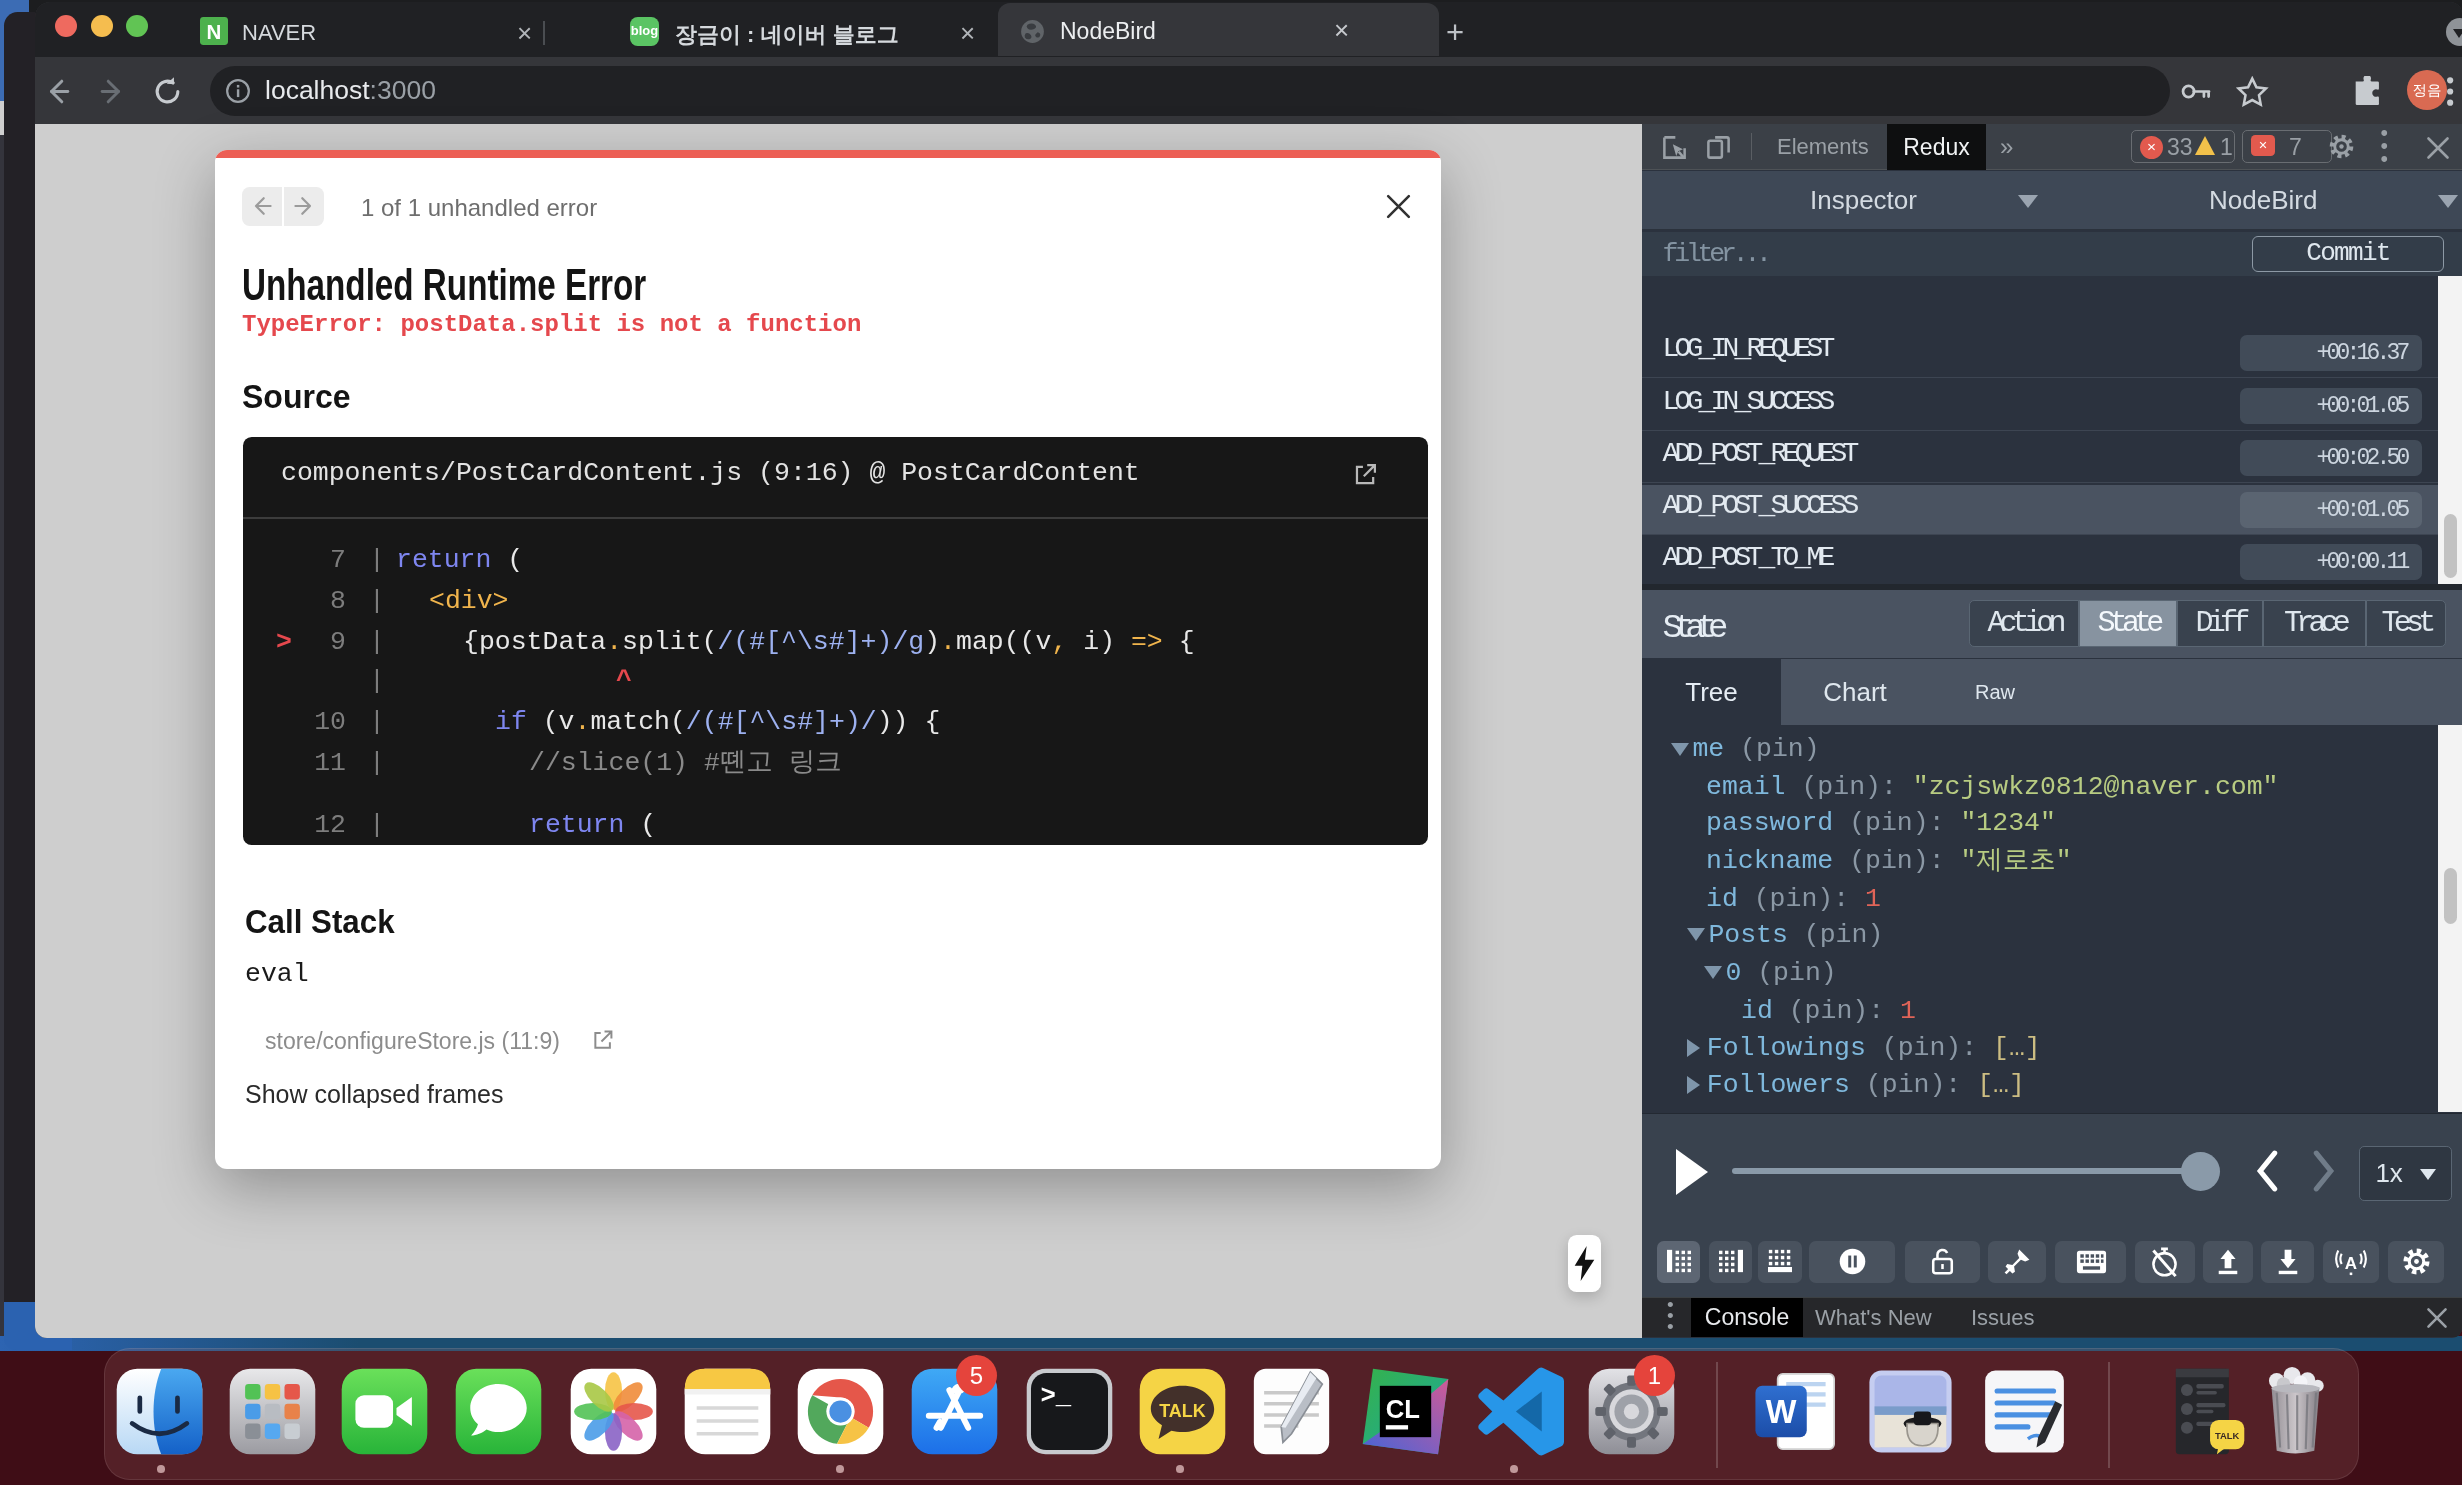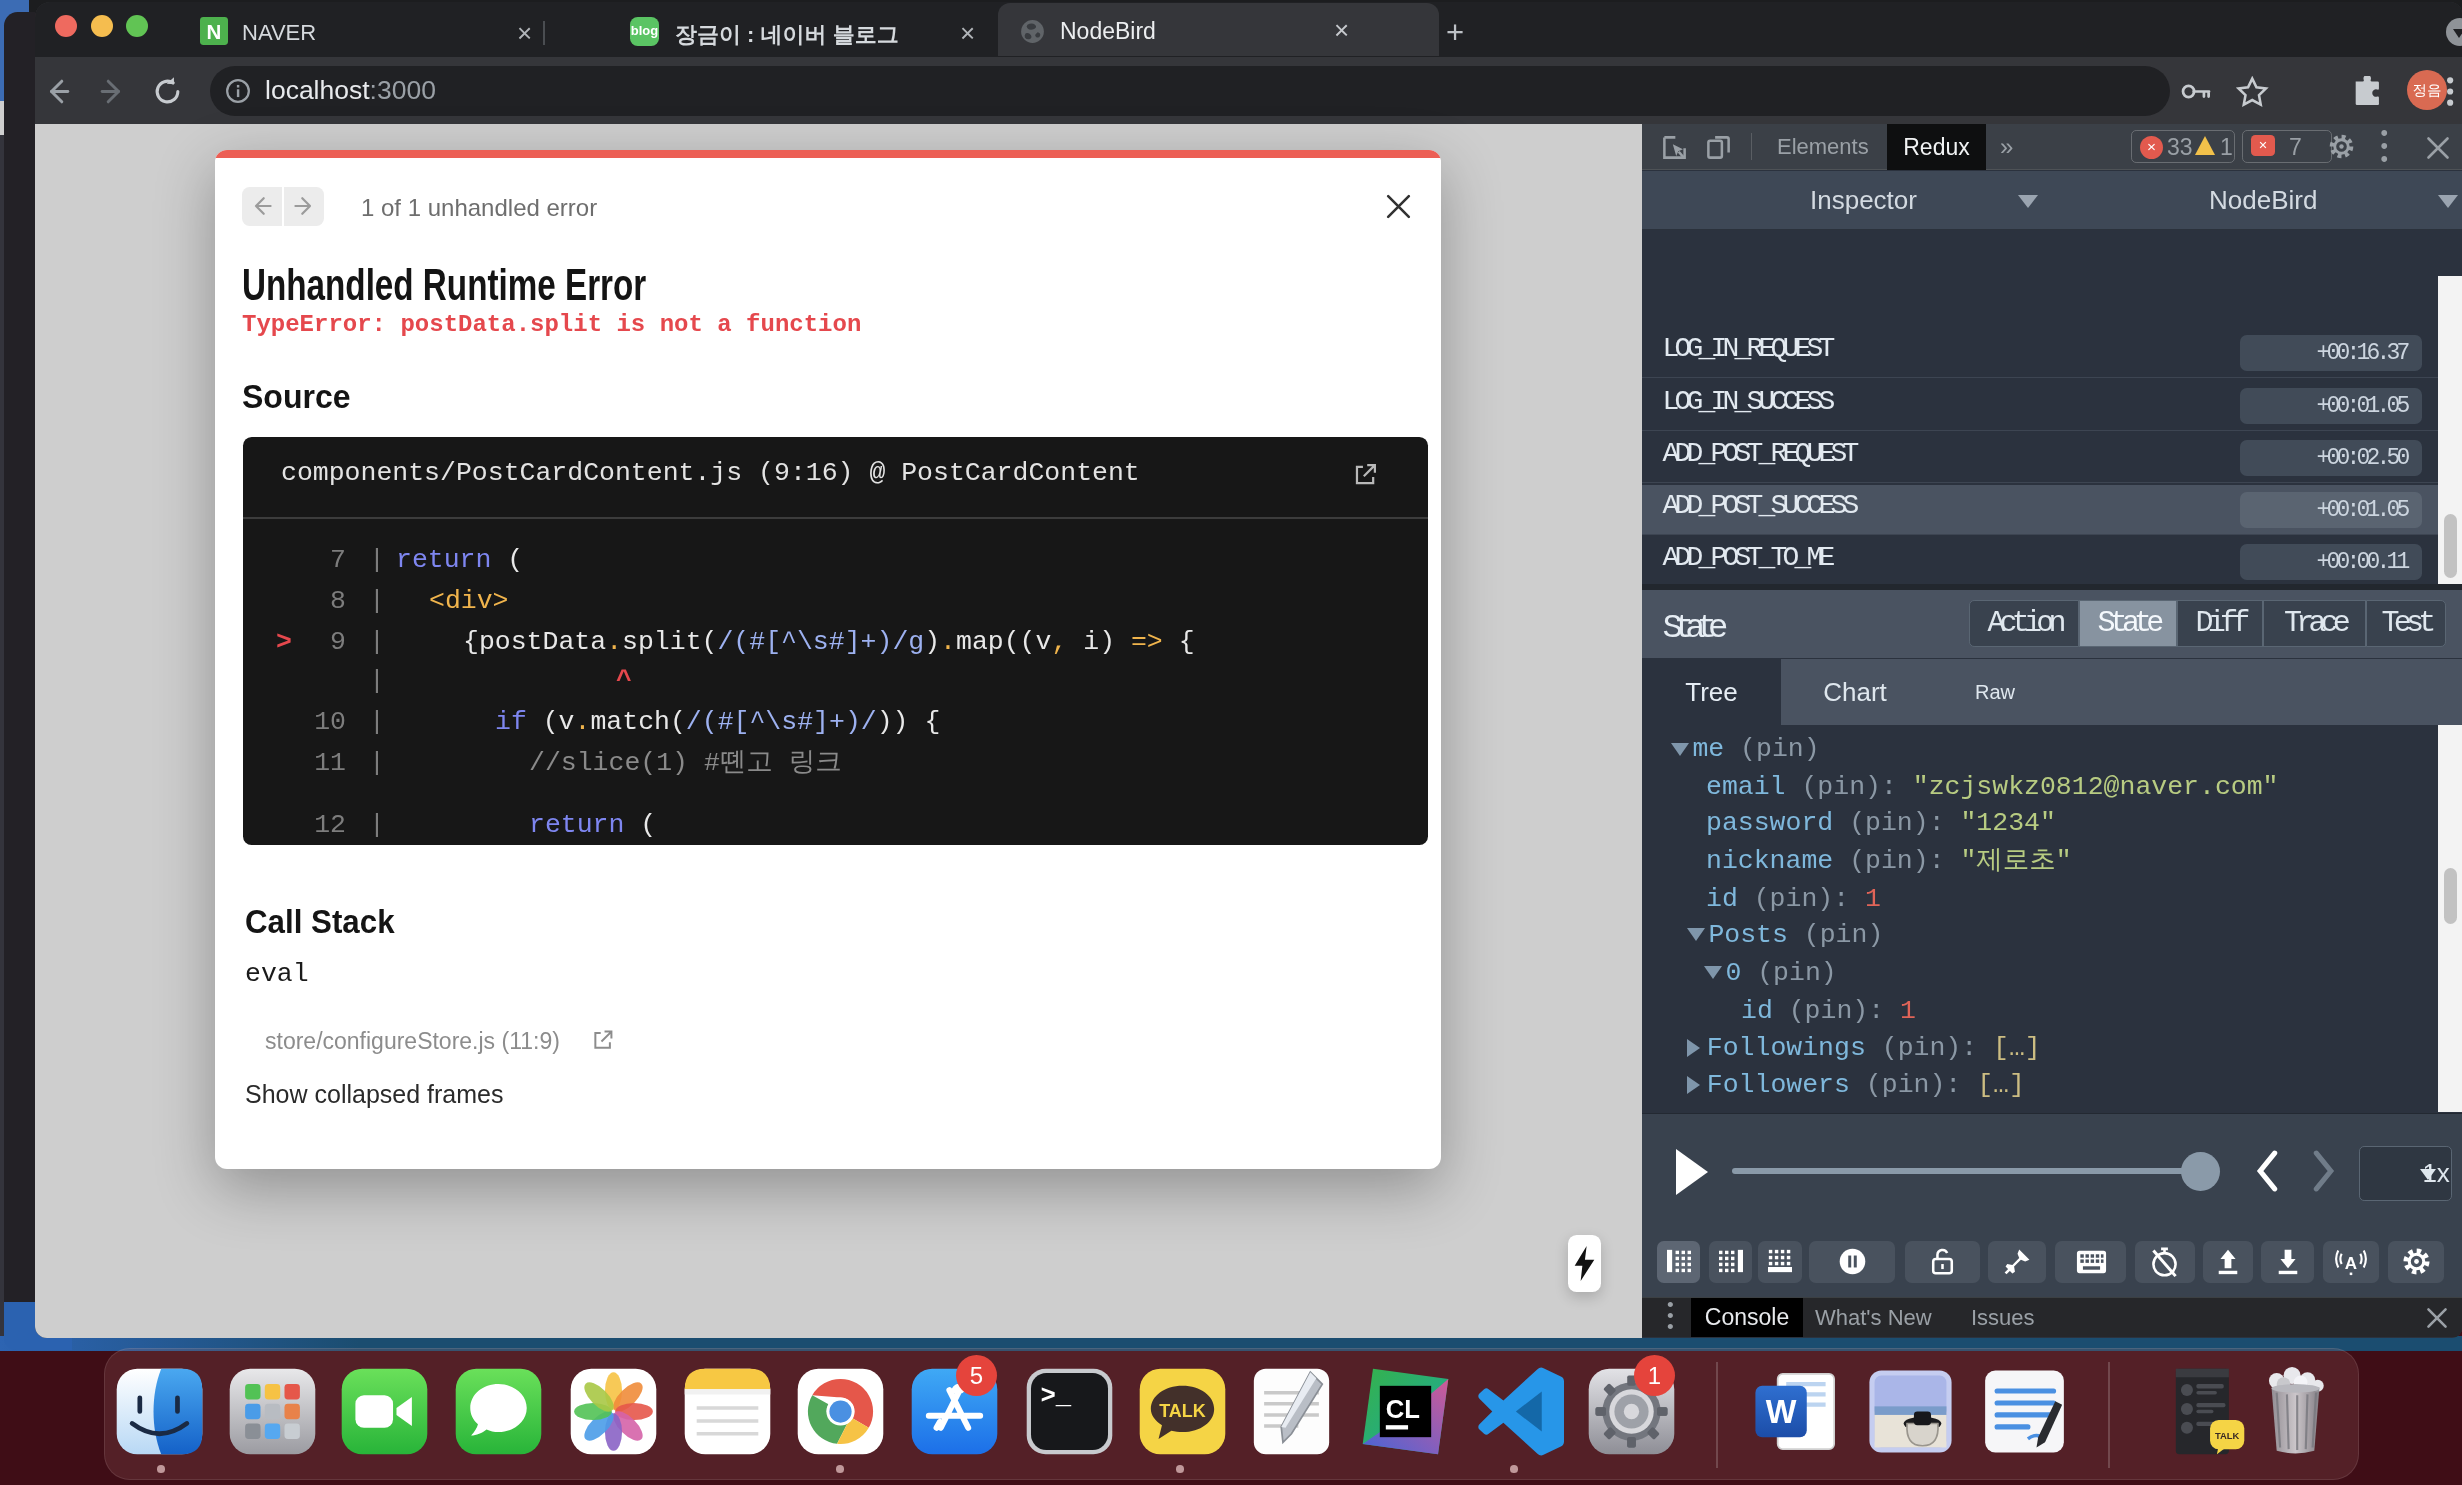--- a/index.html
+++ b/index.html
@@ -232,20 +232,24 @@
           </svg>
       </div>
 
       <div class="abs" style="left:0;top:47px;width:820px;height:59px;background:#3e4856;border-bottom:1.7px solid #2b323c;">
         <div class="abs" style="left:168px;top:14.5px;font-size:26px;color:#d3dae1;">Inspector</div>
         <div class="abs" style="left:376px;top:24px;width:0;height:0;border-left:10.3px solid transparent;border-right:10.3px solid transparent;border-top:13px solid #9aa4b0;"></div>
         <div class="abs" style="left:567px;top:14.5px;font-size:26px;color:#d3dae1;">NodeBird</div>
         <div class="abs" style="left:796px;top:24px;width:0;height:0;border-left:10.3px solid transparent;border-right:10.3px solid transparent;border-top:13px solid #9aa4b0;"></div>
       </div>
 
+      <div class="abs" style="left:0;top:108px;width:820px;height:44px;background:#333d49;">
+        <div class="abs dt-mono" style="left:20.5px;top:7.7px;font-size:26.5px;letter-spacing:-4.2px;color:#8494a2;">filter...</div>
+        <div class="abs dt-mono" style="left:610px;top:4.3px;width:192px;height:36px;border:1.7px solid #8d99a5;border-radius:6px;font-size:26px;letter-spacing:-1.7px;color:#dfe7ee;text-align:center;line-height:32.5px;">Commit</div>
+      </div>
 
       <div class="abs actrow" style="top:204px;">
           <span class="nm">LOG_IN_REQUEST</span>
           <span class="tm">+00:16.37</span>
         </div>
       <div class="abs actrow" style="top:257px;">
           <span class="nm">LOG_IN_SUCCESS</span>
           <span class="tm">+00:01.05</span>
         </div>
       <div class="abs actrow" style="top:309px;">
@@ -299,21 +303,21 @@
         <div class="abs" style="left:34px;top:35px;width:0;height:0;border-top:23px solid transparent;border-bottom:23px solid transparent;border-left:32.5px solid #fff;"></div>
         <div class="abs" style="left:90px;top:54px;width:483px;height:6.8px;border-radius:3.4px;background:#8a9aa9;"></div>
         <div class="abs" style="left:539px;top:38px;width:39px;height:39px;border-radius:50%;background:#8a9aa9;"></div>
         <svg class="abs" style="left:612px;top:34px;" width="26" height="46" viewBox="0 0 30 54">
             <path d="M24 6 L7 27 L24 48" fill="none" stroke="#fff" stroke-width="6" stroke-linecap="round"></path>
           </svg>
         <svg class="abs" style="left:669px;top:34px;" width="26" height="46" viewBox="0 0 30 54">
             <path d="M6 6 L23 27 L6 48" fill="none" stroke="#707c89" stroke-width="6" stroke-linecap="round"></path>
           </svg>
         <div class="abs" style="left:717px;top:32px;width:93px;height:55px;border:1.7px solid #5a6673;border-radius:5.1px;background:#2f3742;">
-          <div class="abs" style="left:15.4px;top:11px;font-size:26px;color:#dfe7ee;margin-left:47px;">1x</div>
+          <div class="abs" style="left:15.4px;top:11px;font-size:26px;color:#dfe7ee;">1x</div>
           <div class="abs" style="left:60px;top:22px;width:0;height:0;border-left:8.6px solid transparent;border-right:8.6px solid transparent;border-top:11px solid #dfe7ee;"></div>
         </div>
       </div>
 
       <div class="abs" style="left:0;top:1106px;width:820px;height:68px;background:#39424e;">
         <div class="ibtn" style="left:15.4px;width:43px;background:#5d6673;"><svg width="26" height="24" viewBox="0 0 30 28" style="margin:8.6px 0 0 8.6px;">
               <rect x="1" y="1" width="6" height="26" fill="#fff"></rect>
               <g fill="#fff">
                 <rect x="11" y="2" width="4" height="4"></rect>
                 <rect x="18" y="2" width="4" height="4"></rect>

